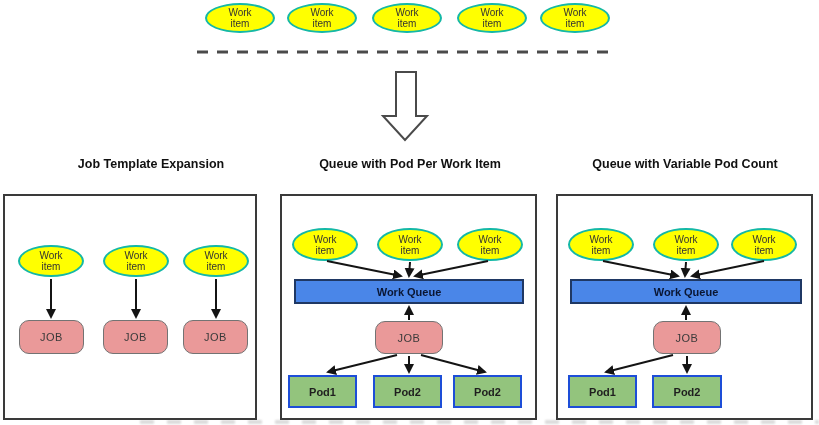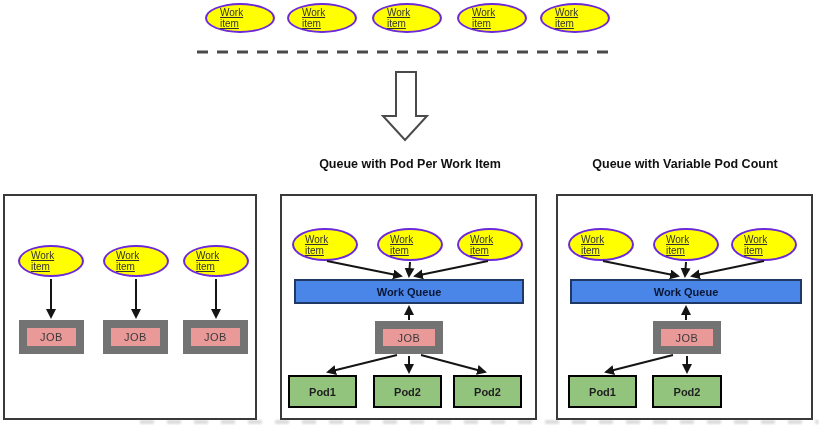--- a/index.html
+++ b/index.html
@@ -1,30 +1,30 @@
 <!DOCTYPE html>
 <html><head>
 <meta charset="utf-8">
 <style>
   html,body{margin:0;padding:0;background:#ffffff;}
   #page{position:relative;width:819px;height:425px;background:#ffffff;
         font-family:"Liberation Sans",sans-serif;overflow:hidden;}
   .abs{position:absolute;box-sizing:border-box;}
   
-  .ellipse{background:#ffff00;border:2px solid #6d28d9;border-radius:50%;
-           display:flex;align-items:center;justify-content:center;
-           font-size:10px;line-height:11px;color:#333;z-index:2;text-decoration:underline;}
+  .ellipse{background:#ffff00;border:2px solid #14b8a6;border-radius:50%;
+           display:flex;align-items:center;justify-content:center;text-align:center;
+           font-size:10px;line-height:11px;color:#333;z-index:2;}
   .ellipse span{width:40px;}
-  .jobbox{background:#ea9999;border:8px solid #737373;border-radius:0;
+  .jobbox{background:#ea9999;border:1px solid #737373;border-radius:10px;
           display:flex;align-items:center;justify-content:center;
           font-size:11px;color:#3a3a3a;z-index:2;letter-spacing:.5px;}
   .queuebar{background:#4a86e8;border:2px solid #1f3864;
             display:flex;align-items:center;justify-content:center;
             font-size:11px;font-weight:bold;color:#0a1633;z-index:2;text-align:center;}
-  .podbox{background:#93c47d;border:2px solid #000000;
+  .podbox{background:#93c47d;border:2px solid #1d4ed8;
           display:flex;align-items:center;justify-content:center;
           font-size:11px;font-weight:bold;color:#1f1f1f;z-index:2;}
   .panel{border:2px solid #3a3a3a;background:transparent;z-index:1;}
   .ptitle{font-size:12.5px;font-weight:bold;color:#111;text-align:center;z-index:2;}
   #overlay{position:absolute;left:0;top:0;z-index:3;pointer-events:none;}
   .smudge{left:140px;top:420px;width:679px;height:4px;opacity:.35;filter:blur(1px);
           background:repeating-linear-gradient(90deg,#9a9a9a 0 14px,transparent 14px 27px);z-index:0;}
 </style>
 </head>
 <body>
@@ -40,20 +40,21 @@
   <div class="abs ellipse" style="left:372px;top:3px;width:70px;height:30px;">
       <span>Work item</span>
     </div>
   <div class="abs ellipse" style="left:457px;top:3px;width:70px;height:30px;">
       <span>Work item</span>
     </div>
   <div class="abs ellipse" style="left:540px;top:3px;width:70px;height:30px;">
       <span>Work item</span>
     </div>
 
+  <div class="abs ptitle" style="left:30px;top:157px;width:242px;">Job Template Expansion</div>
   <div class="abs ptitle" style="left:565px;top:157px;width:240px;">Queue with Variable Pod Count</div>
   <div class="abs ptitle" style="left:290px;top:157px;width:240px;">Queue with Pod Per Work Item</div>
 
   <div class="abs panel" style="left:3px;top:194px;width:254px;height:226px;"></div>
   <div class="abs panel" style="left:280px;top:194px;width:257px;height:226px;"></div>
   <div class="abs panel" style="left:556px;top:194px;width:257px;height:226px;"></div>
 
   <div class="abs ellipse" style="left:18px;top:245px;width:66px;height:32px;">
       <span>Work item</span>
     </div>

